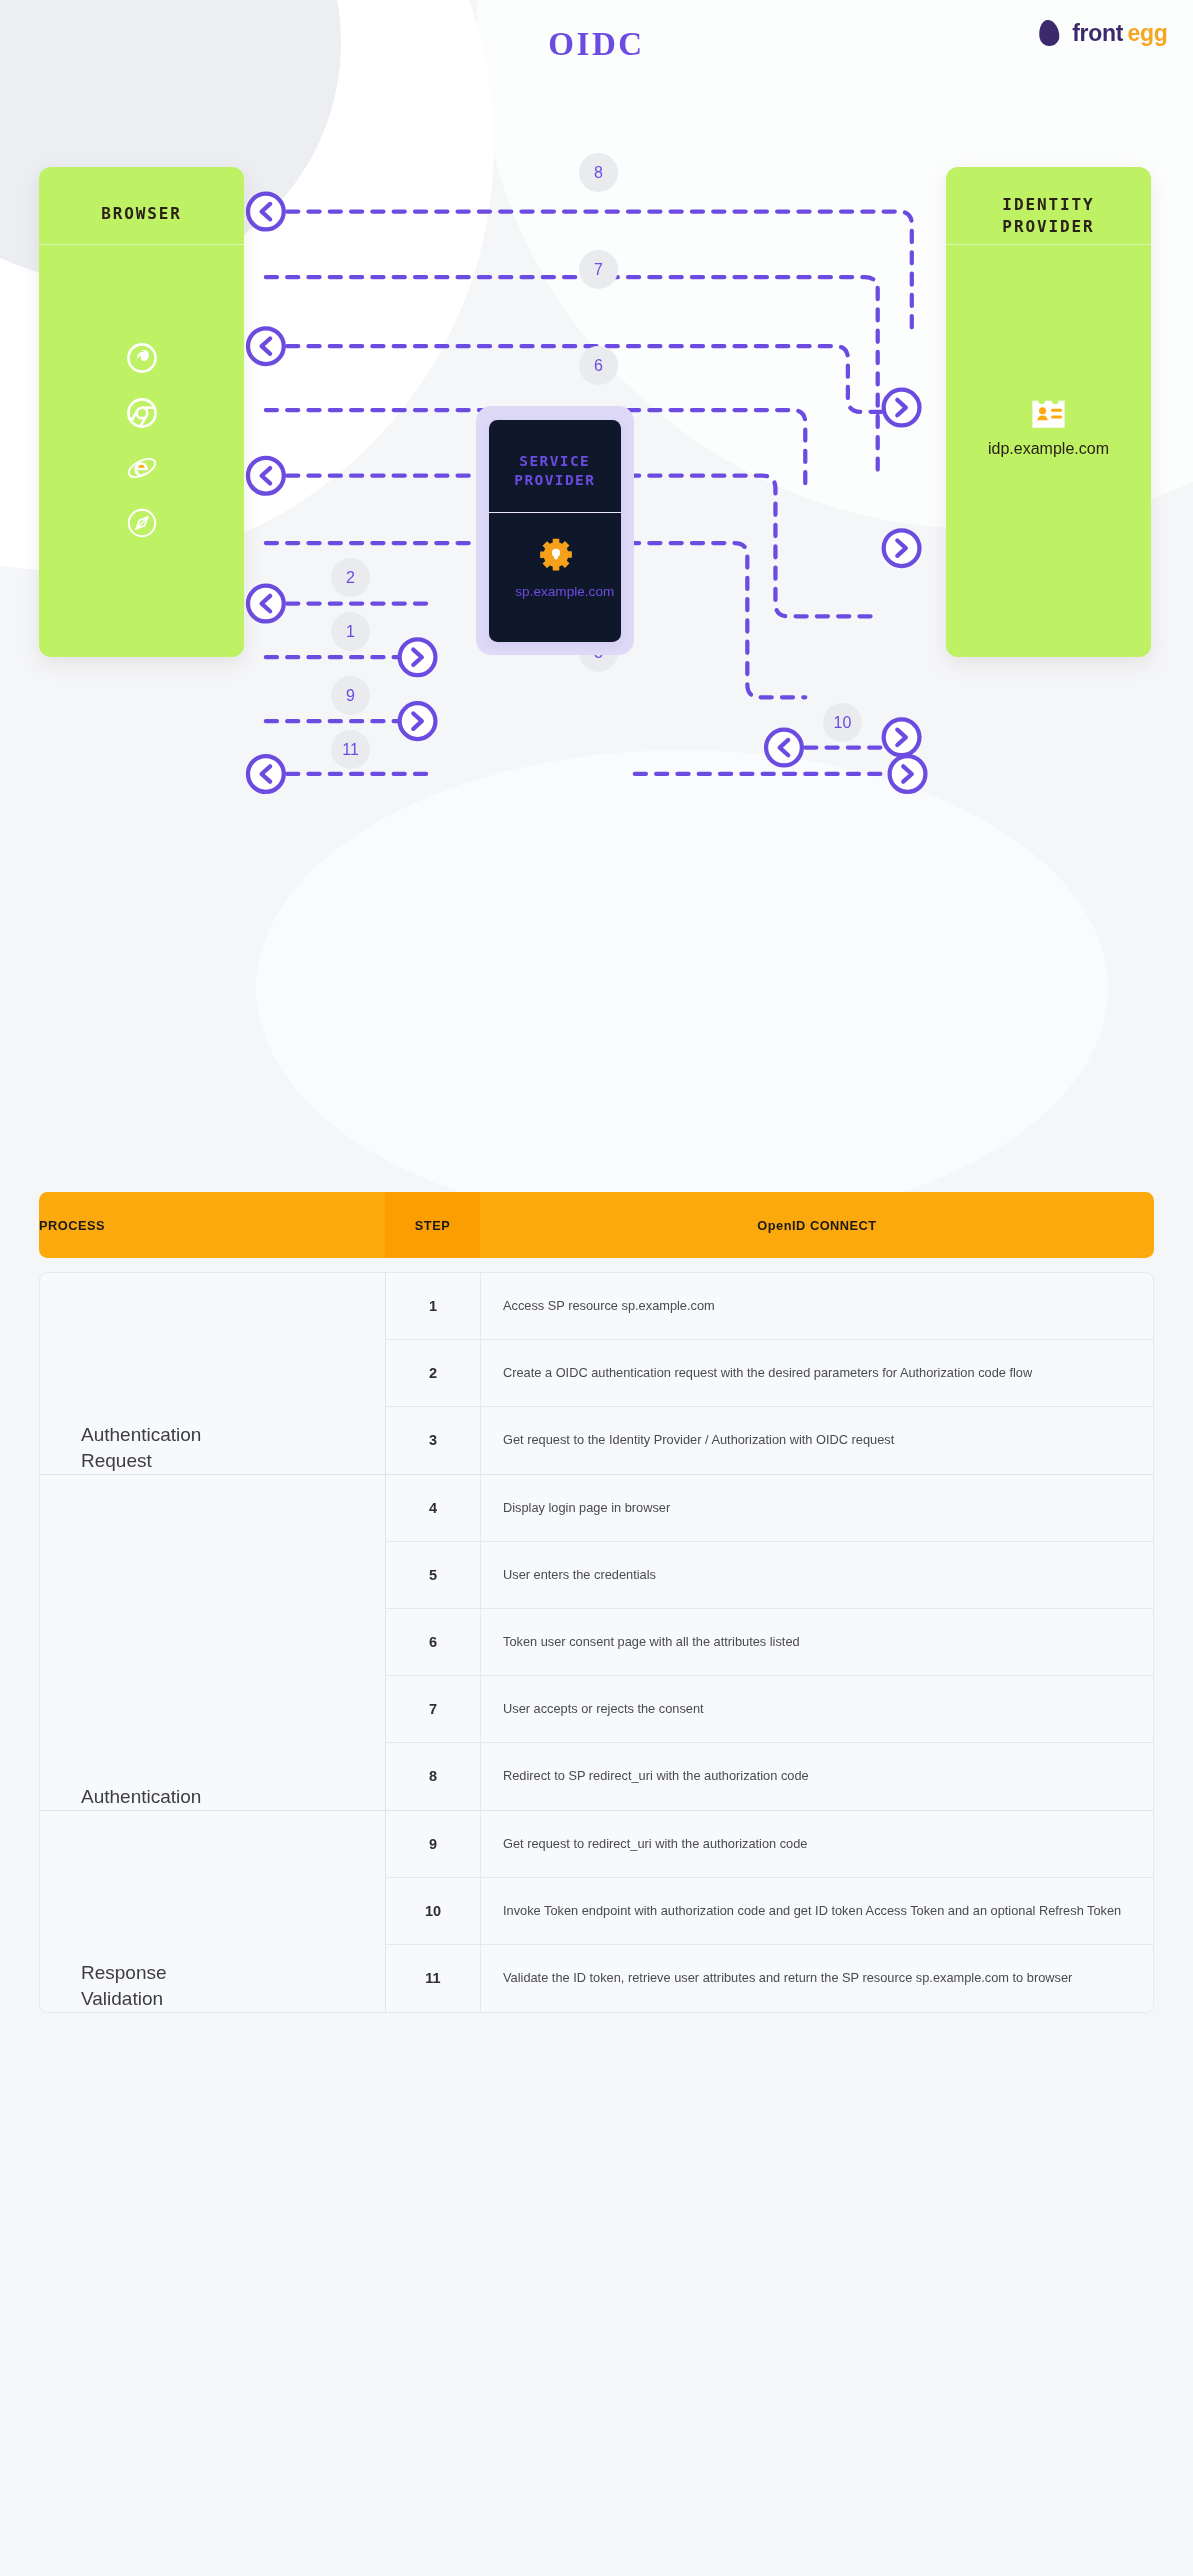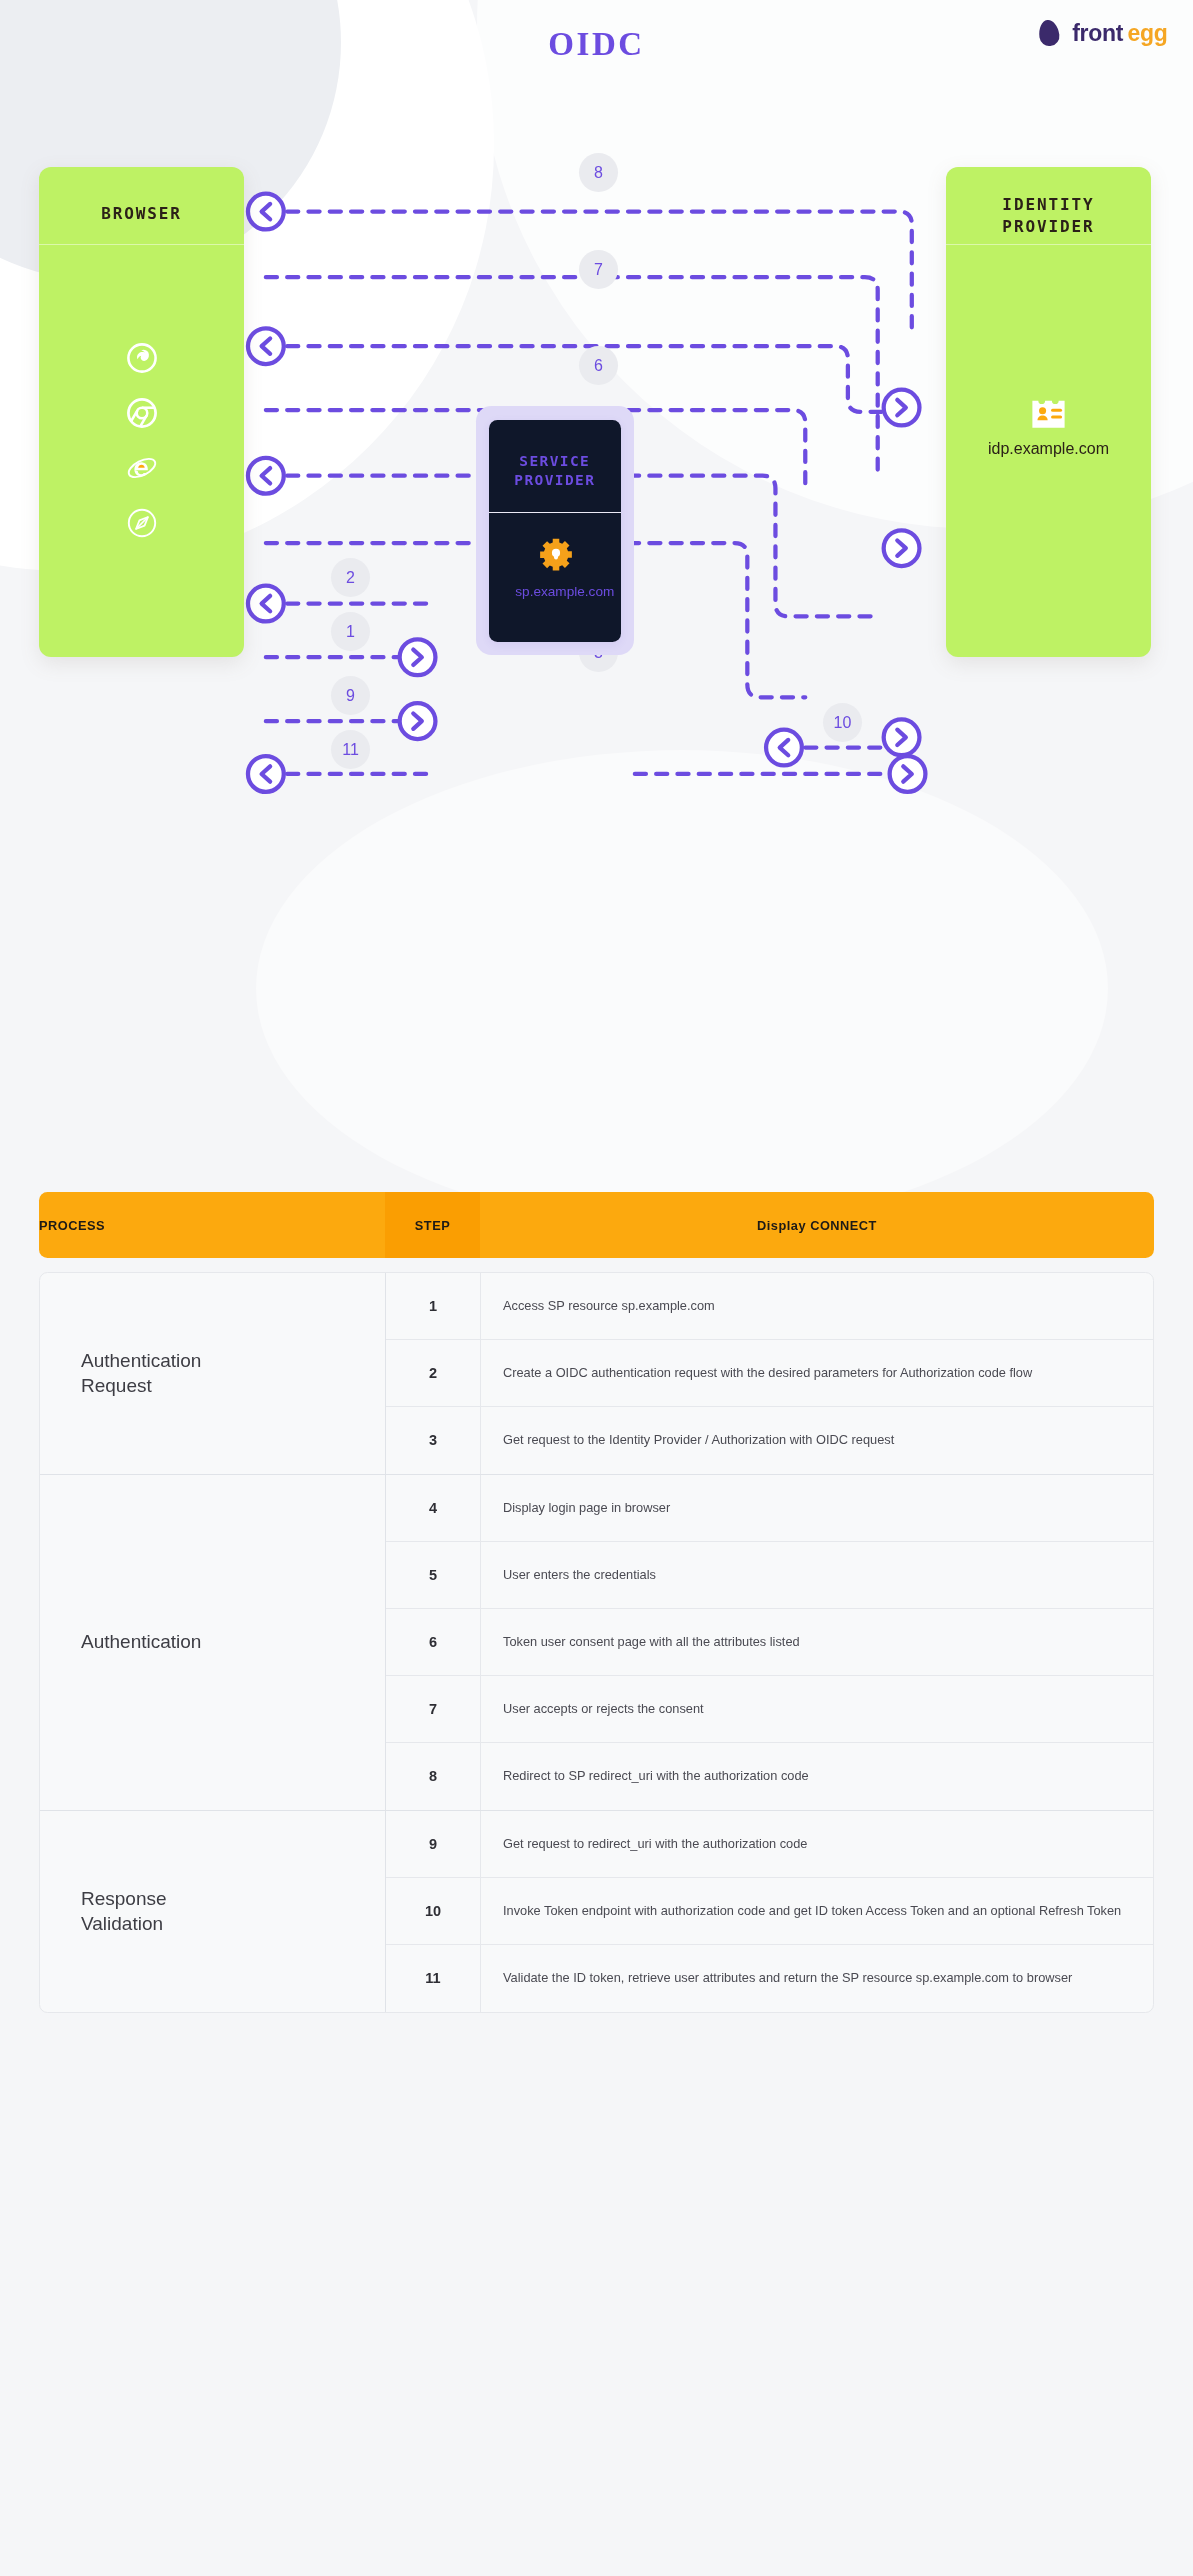--- a/index.html
+++ b/index.html
@@ -137,21 +137,21 @@
   #th-proto   { flex: 1; justify-content: center; }
 
   #table-body {
     margin-top: 13.6px; background: #f8f9fa;
     border: 0.9px solid #e6e8ec; border-radius: 8.5px; overflow: hidden;
   }
   .proc-group { display: flex; border-bottom: 0.9px solid #e0e3e8; }
   .proc-group:last-child { border-bottom: none; }
   .proc-label {
     width: 346px; flex: 0 0 346px;
-    display: flex; align-items: center; padding: 0 41px;
+    display: flex; align-items: flex-end; padding: 0 41px;
     font-size: 19px; color: #3d3d44; font-weight: 400; line-height: 25.6px;
     border-right: 0.9px solid #e0e3e8;
   }
   .proc-rows { flex: 1; }
   .proc-row { display: flex; border-bottom: 0.9px solid #e6e8ec; }
   .proc-row:last-child { border-bottom: none; }
   .cell-step {
     width: 95px; flex: 0 0 95px; min-height: 56px;
     display: flex; align-items: center; justify-content: center;
     font-size: 14.5px; font-weight: 700; color: #2e2e34;
@@ -343,21 +343,21 @@
         </svg>
         <div id="sp-host">sp.example.com</div>
       </div>
     </div>
   </div>
 
   <div id="table-wrap">
     <div id="table-head">
       <div class="th" id="th-process">PROCESS</div>
       <div class="th" id="th-step">STEP</div>
-      <div class="th" id="th-proto">Display CONNECT</div>
+      <div class="th" id="th-proto">OpenID CONNECT</div>
     </div>
 
     <div id="table-body">
 
       <div class="proc-group">
         <div class="proc-label">
           <div>
             <span>Authentication</span><br>
             <span>Request</span>
           </div>

